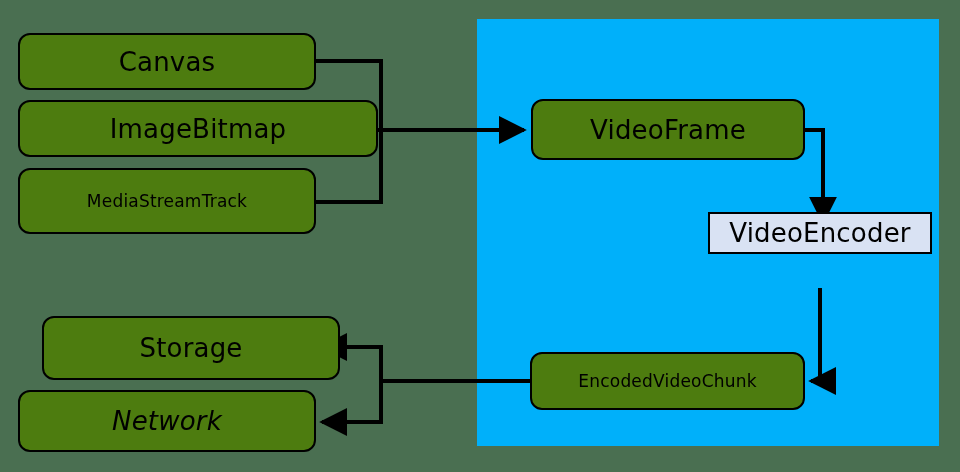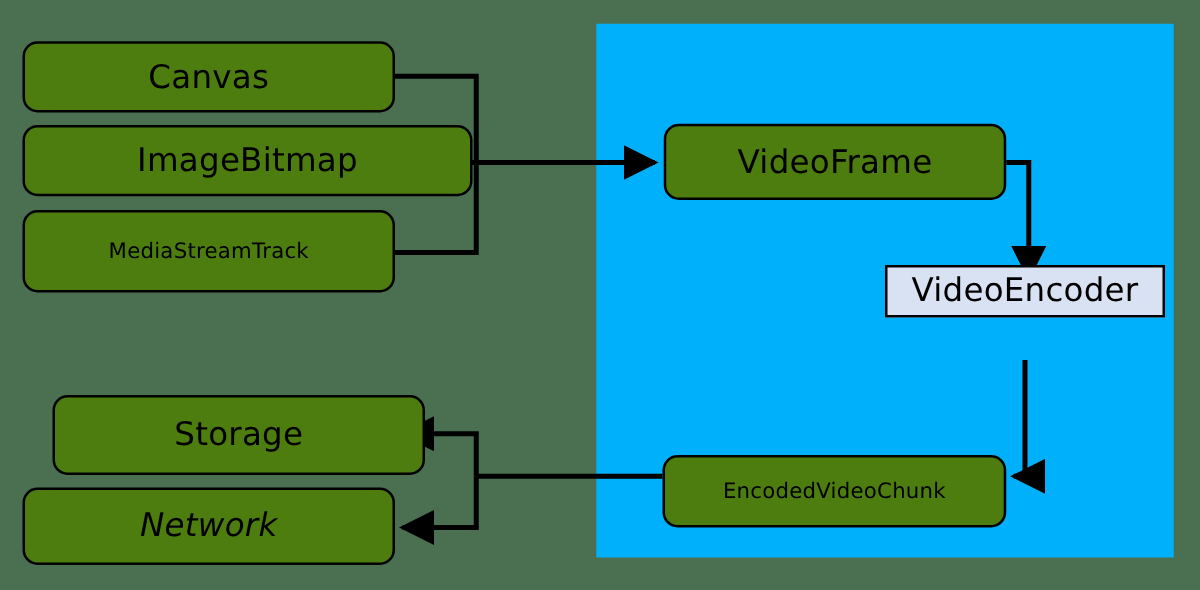--- a/index.html
+++ b/index.html
@@ -49,21 +49,21 @@
   .node.small {
     font-size: 17px;
   }
   #n-canvas      { left: 18px;  top: 33px;  width: 298px; height: 57px; }
   #n-imagebitmap { left: 18px;  top: 100px; width: 360px; height: 57px; }
   #n-mediastream { left: 18px;  top: 168px; width: 298px; height: 66px; }
   #n-storage     { left: 18px;  top: 316px; width: 298px; height: 64px; margin-left: 24px; }
   #n-network     { left: 18px;  top: 390px; width: 298px; height: 62px; font-style: italic; }
   #n-videoframe  { left: 531px; top: 99px;  width: 274px; height: 61px; }
   #n-videoencoder{ left: 708px; top: 212px; width: 224px; height: 42px; }
-  #n-chunk       { left: 530px; top: 352px; width: 275px; height: 58px; margin-top: 12px; }
+  #n-chunk       { left: 530px; top: 352px; width: 275px; height: 58px; }
   #wires {
     position: absolute;
     left: 0;
     top: 0;
     width: 960px;
     height: 472px;
     pointer-events: none;
   }
 </style>
 </head>

